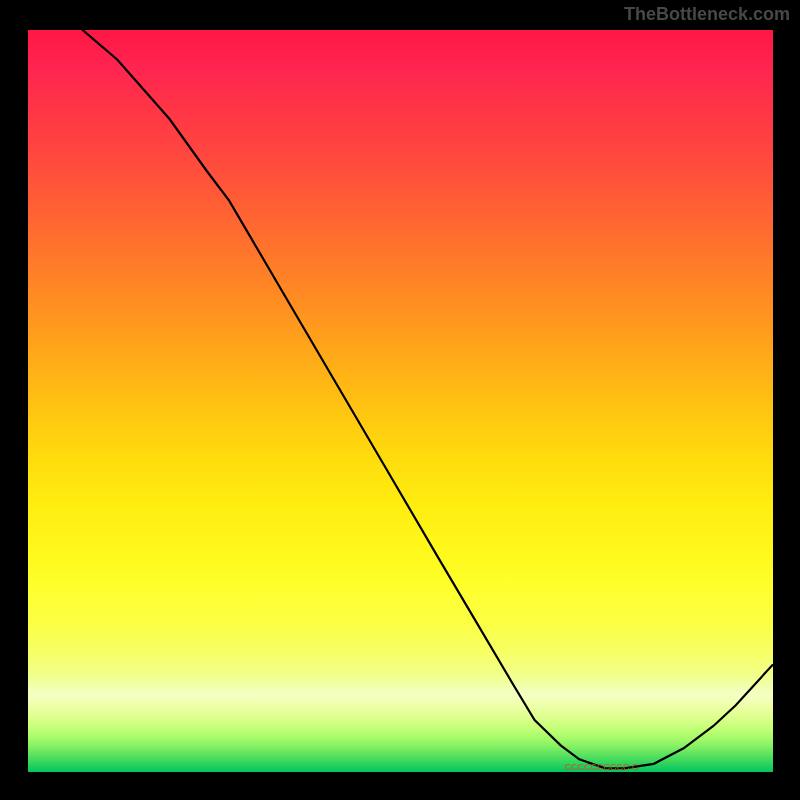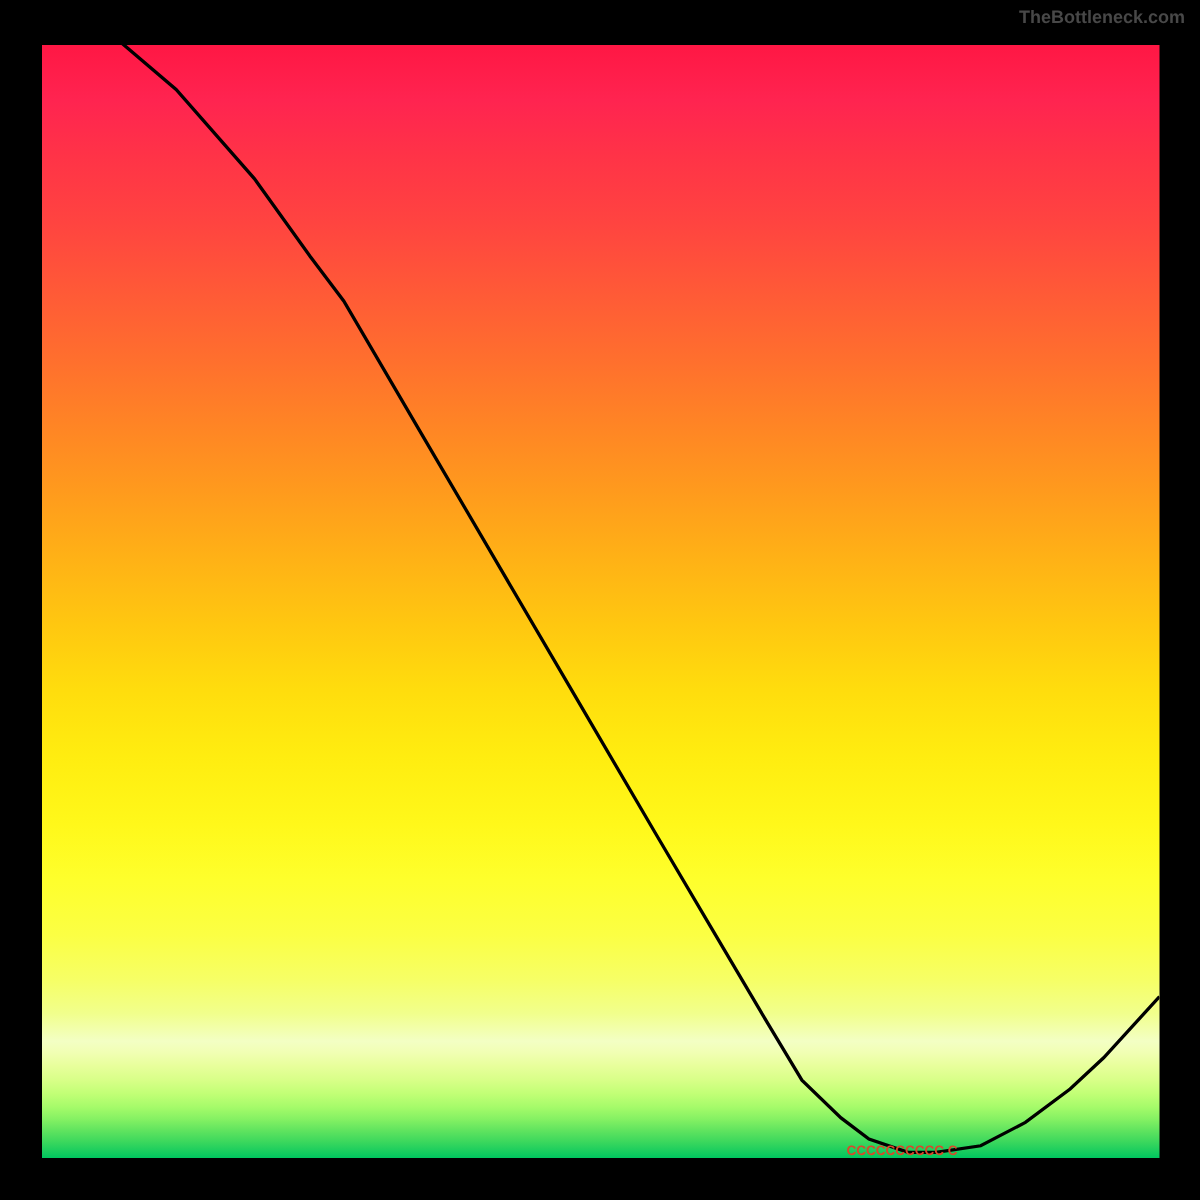--- a/index.html
+++ b/index.html
@@ -1,16 +1,16 @@
 <!DOCTYPE html>
 <html><head>
 <meta charset="utf-8">
 <style>
 body{margin:0;background:#000;width:800px;height:800px;position:relative;overflow:hidden}
-.attribution{position:absolute;top:4px;right:10px;color:#484848;font-family:Arial,sans-serif;font-size:12px;font-weight:bold}
+.attribution{position:absolute;top:4px;right:10px;color:#484848;font-family:Arial,sans-serif;font-size:18px;font-weight:bold}
 .plot-area{position:absolute;left:28px;top:30px;width:745px;height:742px;background:linear-gradient(to bottom,
 #ff1744 0%,
 #ff2450 5%,
 #ff3347 10%,
 #ff4440 16%,
 #ff5937 22%,
 #ff6e2e 28%,
 #ff8425 34%,
 #ff9a1d 40%,
 #ffb116 46%,
@@ -27,21 +27,21 @@
 #e8ff9c 91.7%,
 #d8ff88 93%,
 #c2ff76 94.2%,
 #a6fb6a 95.4%,
 #85f163 96.5%,
 #61e45f 97.5%,
 #3dd85d 98.5%,
 #1dce5e 99.3%,
 #00c65f 100%)}
 .curve{position:absolute;left:28px;top:30px;width:745px;height:742px}
-.marker{position:absolute;font-family:Arial,sans-serif;font-size:9px;font-weight:bold;color:#d94a2a;letter-spacing:0px}
+.marker{position:absolute;font-family:Arial,sans-serif;font-size:9px;font-weight:normal;color:#d94a2a;letter-spacing:0px}
 </style>
 </head>
 <body>
 
 <div class="attribution">TheBottleneck.com</div>
 
 <div class="plot-area"></div>
 
 <svg class="curve" viewBox="0 0 745 742" preserveAspectRatio="none">
   <path id="curvePath" fill="none" stroke="#000" stroke-width="2.2" d="M0.00 -37.10 L37.25 -14.84 L89.40 29.68 L141.55 89.04 L178.80 140.98 L201.15 170.66 L253.30 259.70 L305.45 348.74 L357.60 437.78 L409.75 526.82 L447.00 589.89 L484.25 652.96 L506.60 690.06 L532.67 715.29 L551.30 729.39 L577.38 738.29 L596.00 738.29 L625.80 733.84 L655.60 718.26 L685.40 696.00 L707.75 675.22 L745.00 634.41 "></path>

